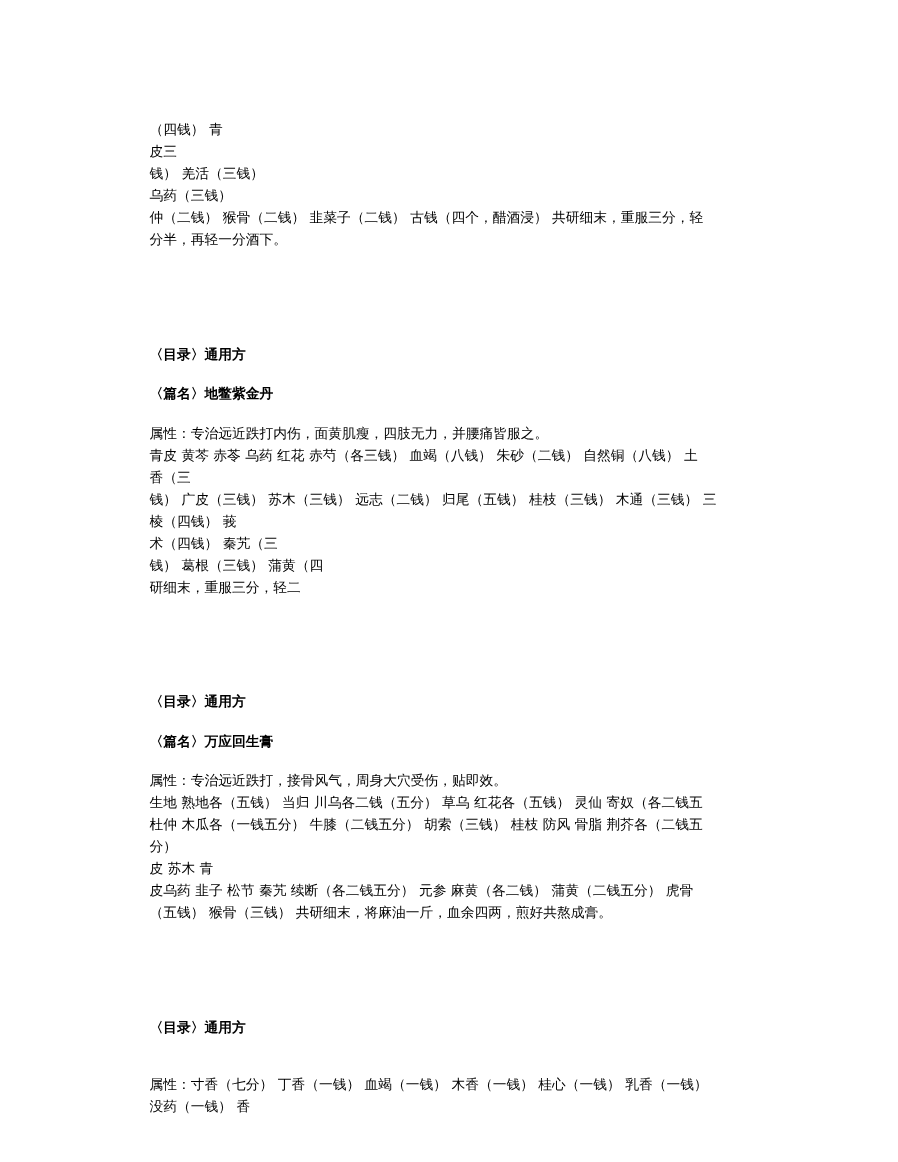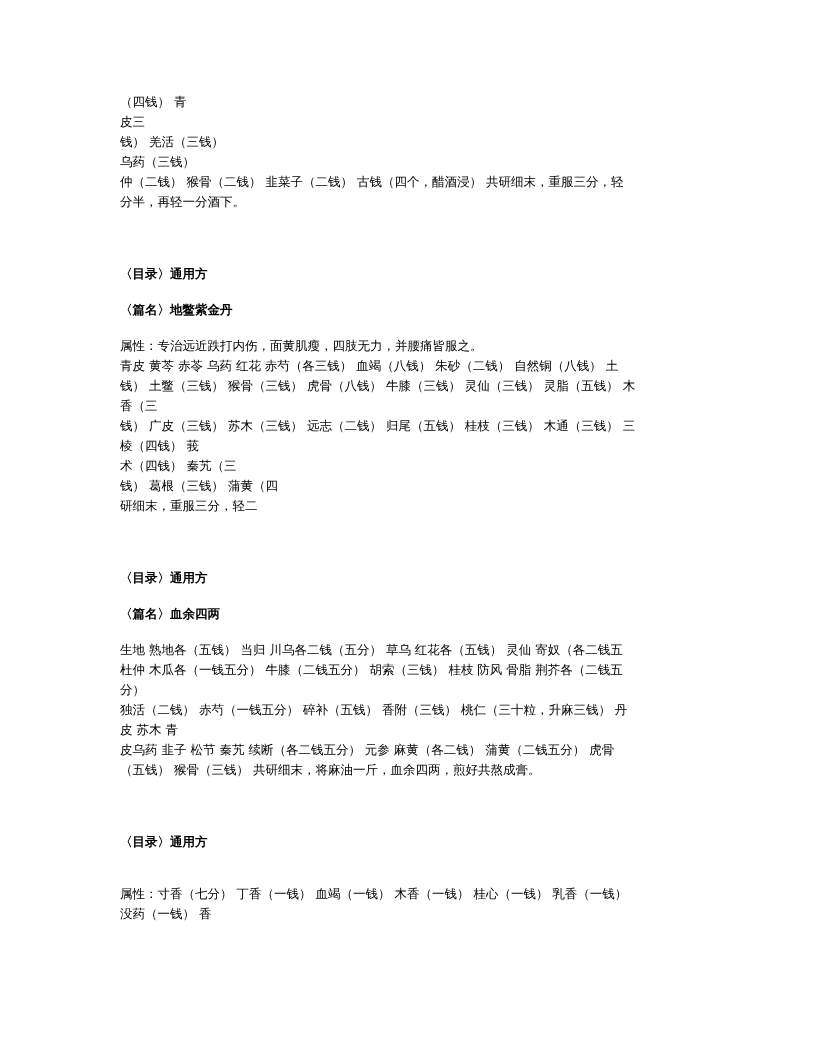--- a/index.html
+++ b/index.html
@@ -23,21 +23,21 @@
       font-size: 12.5px;
       line-height: 20px;
     }
     .line {
       white-space: pre-wrap;
       min-height: 20px;
       text-align: justify;
     }
     .spacer-big { height: 52px; }
     .spacer-small { height: 16px; }
-    .section { margin: 0; }
+    .section { margin: 16px; }
     .meta-line { white-space: pre; font-weight: bold; }
   </style>
 </head>
 <body>
 
 <div class="page">
 
   <div class="section">
     <div class="line">（四钱） 青</div>
     <div class="line">皮三</div>
@@ -49,40 +49,39 @@
 
   <div class="spacer-big"></div>
 
   <div class="section">
     <div class="line meta-line">〈目录〉通用方</div>
     <div class="spacer-small"></div>
     <div class="line meta-line">〈篇名〉地鳖紫金丹</div>
     <div class="spacer-small"></div>
     <div class="line">属性：专治远近跌打内伤，面黄肌瘦，四肢无力，并腰痛皆服之。</div>
     <div class="line">青皮 黄芩 赤苓 乌药 红花 赤芍（各三钱） 血竭（八钱） 朱砂（二钱） 自然铜（八钱） 土</div>
-    <div class="line">钱） 土鳖（三钱） 猴骨（三钱） 虎骨（八钱） 牛膝（三钱） 灵仙（三钱） 灵脂（五钱） 木</div>
     <div class="line">香（三</div>
     <div class="line">钱） 广皮（三钱） 苏木（三钱） 远志（二钱） 归尾（五钱） 桂枝（三钱） 木通（三钱） 三</div>
     <div class="line">棱（四钱） 莪</div>
     <div class="line">术（四钱） 秦艽（三</div>
     <div class="line">钱） 葛根（三钱） 蒲黄（四</div>
     <div class="line">研细末，重服三分，轻二</div>
   </div>
 
   <div class="spacer-big"></div>
 
   <div class="section">
     <div class="line meta-line">〈目录〉通用方</div>
     <div class="spacer-small"></div>
-    <div class="line meta-line">〈篇名〉血余四两</div>
+    <div class="line meta-line">〈篇名〉万应回生膏</div>
     <div class="spacer-small"></div>
+    <div class="line">属性：专治远近跌打，接骨风气，周身大穴受伤，贴即效。</div>
     <div class="line">生地 熟地各（五钱） 当归 川乌各二钱（五分） 草乌 红花各（五钱） 灵仙 寄奴（各二钱五</div>
     <div class="line">杜仲 木瓜各（一钱五分） 牛膝（二钱五分） 胡索（三钱） 桂枝 防风 骨脂 荆芥各（二钱五</div>
     <div class="line">分）</div>
-    <div class="line">独活（二钱） 赤芍（一钱五分） 碎补（五钱） 香附（三钱） 桃仁（三十粒，升麻三钱） 丹</div>
     <div class="line">皮 苏木 青</div>
     <div class="line">皮乌药 韭子 松节 秦艽 续断（各二钱五分） 元参 麻黄（各二钱） 蒲黄（二钱五分） 虎骨</div>
     <div class="line">（五钱） 猴骨（三钱） 共研细末，将麻油一斤，血余四两，煎好共熬成膏。</div>
   </div>
 
   <div class="spacer-big"></div>
 
   <div class="section">
     <div class="line meta-line">〈目录〉通用方</div>
     <div class="spacer-small"></div>

